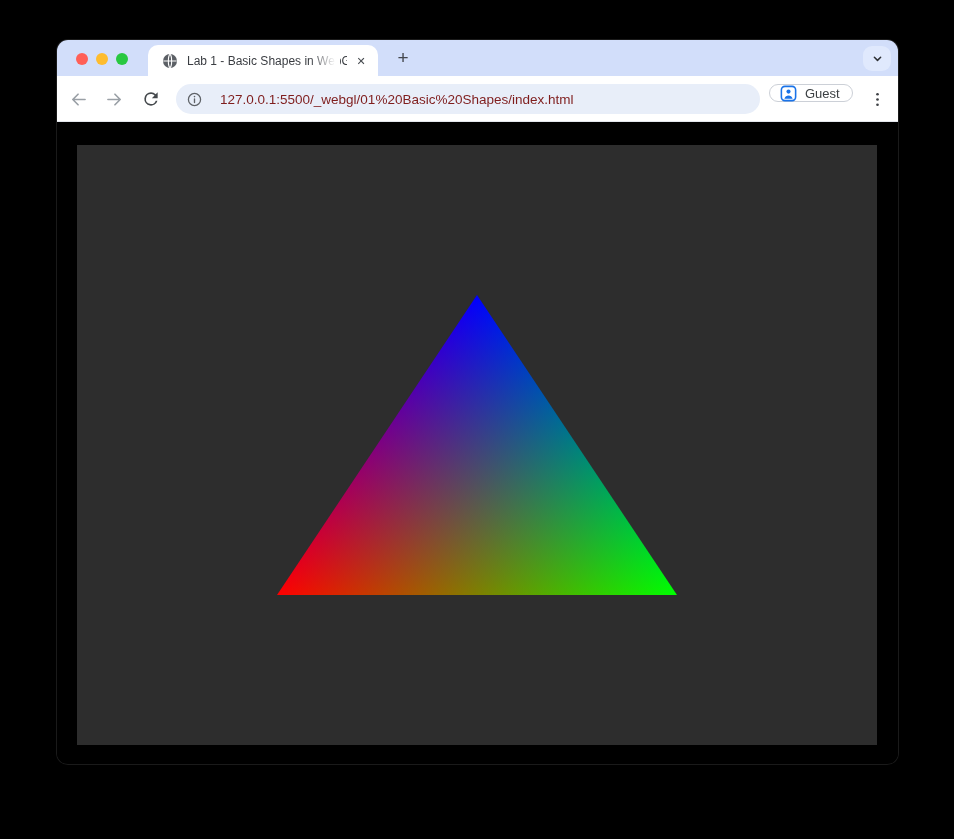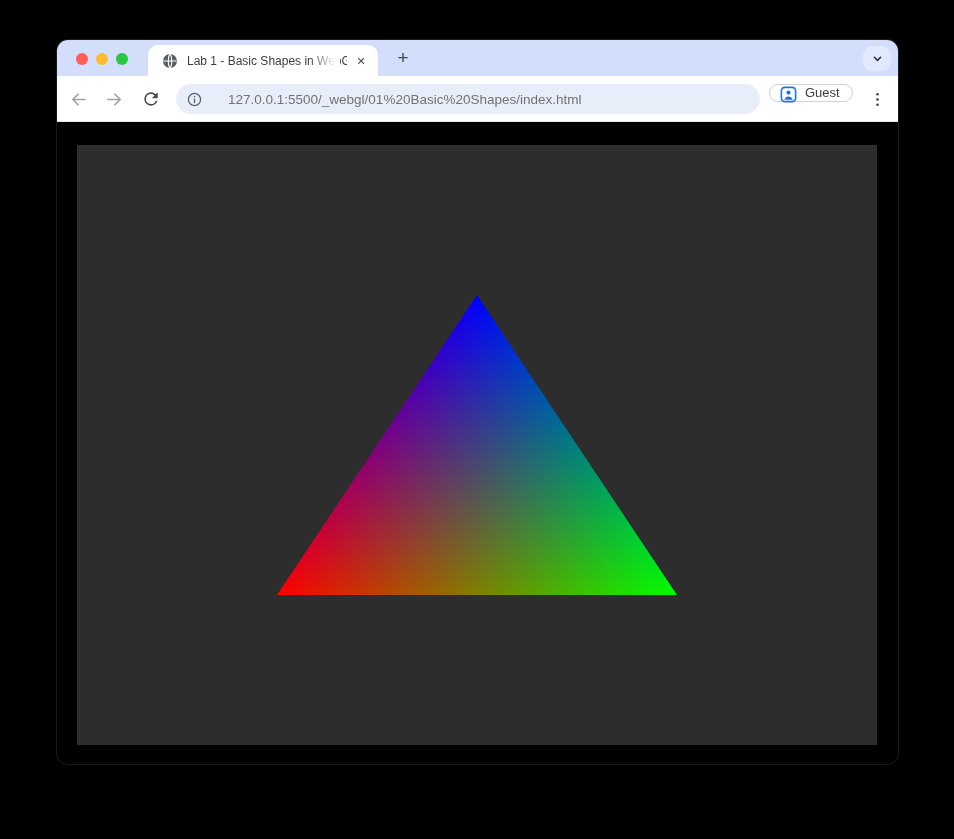--- a/index.html
+++ b/index.html
@@ -36,25 +36,25 @@
              border-bottom:1px solid #e3e6ec; }
   .navbtn { position:absolute; top:8px; width:30px; height:30px; border-radius:50%;
             display:flex; align-items:center; justify-content:center; }
   .navbtn.back    { left:6px;  color:#9aa0a6; }
   .navbtn.forward { left:42px; color:#9aa0a6; }
   .navbtn.reload  { left:79px; color:#45494d; cursor:pointer; }
 
   .urlbar { position:absolute; left:119px; top:8px; width:584px; height:30px; border-radius:15px;
             background:#e8eef9; display:flex; align-items:center; cursor:text; }
   .urlbar .info { margin-left:10px; color:#5f6368; display:flex; }
-  .url-text { margin-left:25px; font-size:13.5px; color:#737373; white-space:nowrap; }
+  .url-text { margin-left:17px; font-size:13.5px; color:#7f1d1d; white-space:nowrap; }
 
   .guest { position:absolute; left:712px; top:8px; height:18px; padding:0 12px 0 9px;
            border:1px solid #ccd0d7; border-radius:15px; background:#fff;
-           display:flex; align-items:flex-start; gap:7px; cursor:pointer; }
+           display:flex; align-items:center; gap:7px; cursor:pointer; }
   .guest-label { font-size:13px; color:#3c4043; }
   .kebab { position:absolute; left:807px; top:9px; width:26px; height:28px;
            display:flex; align-items:center; justify-content:center; color:#3f4246; cursor:pointer; }
 
   
   .content { position:relative; height:641px; background:#000; }
   .gl-canvas { position:absolute; left:20px; top:23px; width:800px; height:600px; background:#2d2d2d; }
 
   .triangle { position:absolute; left:200px; top:150px; width:400px; height:300px;
               clip-path:polygon(50% 0%, 100% 100%, 0% 100%);

